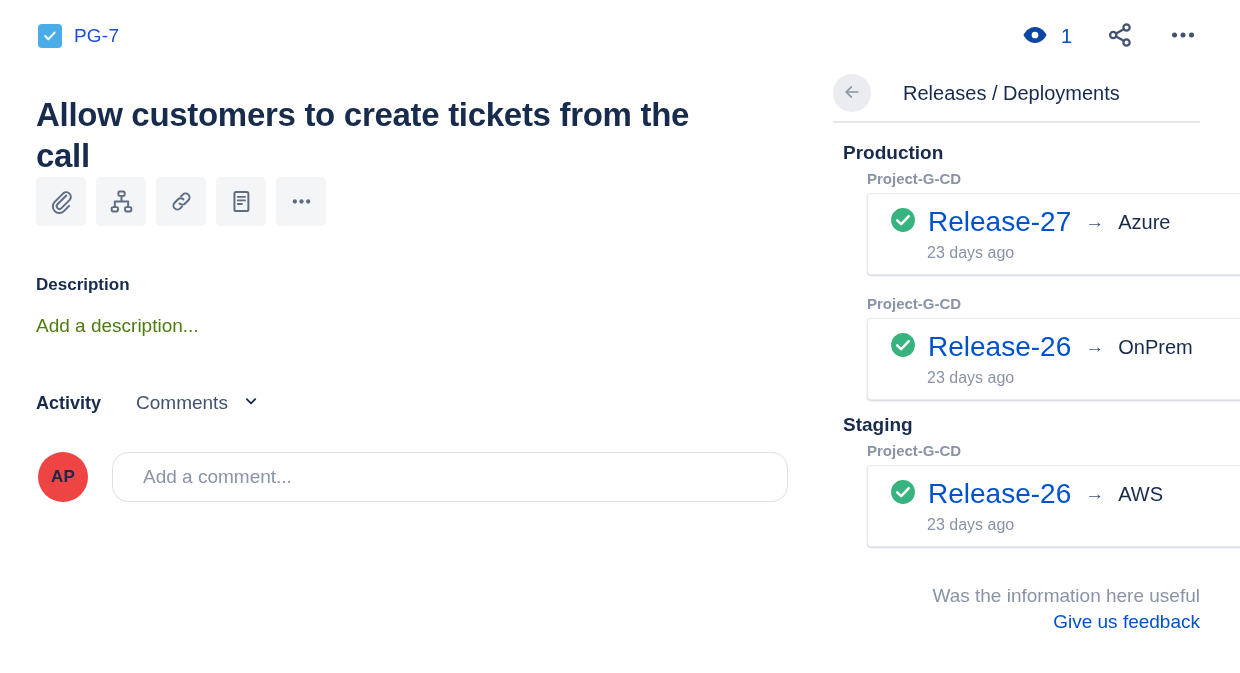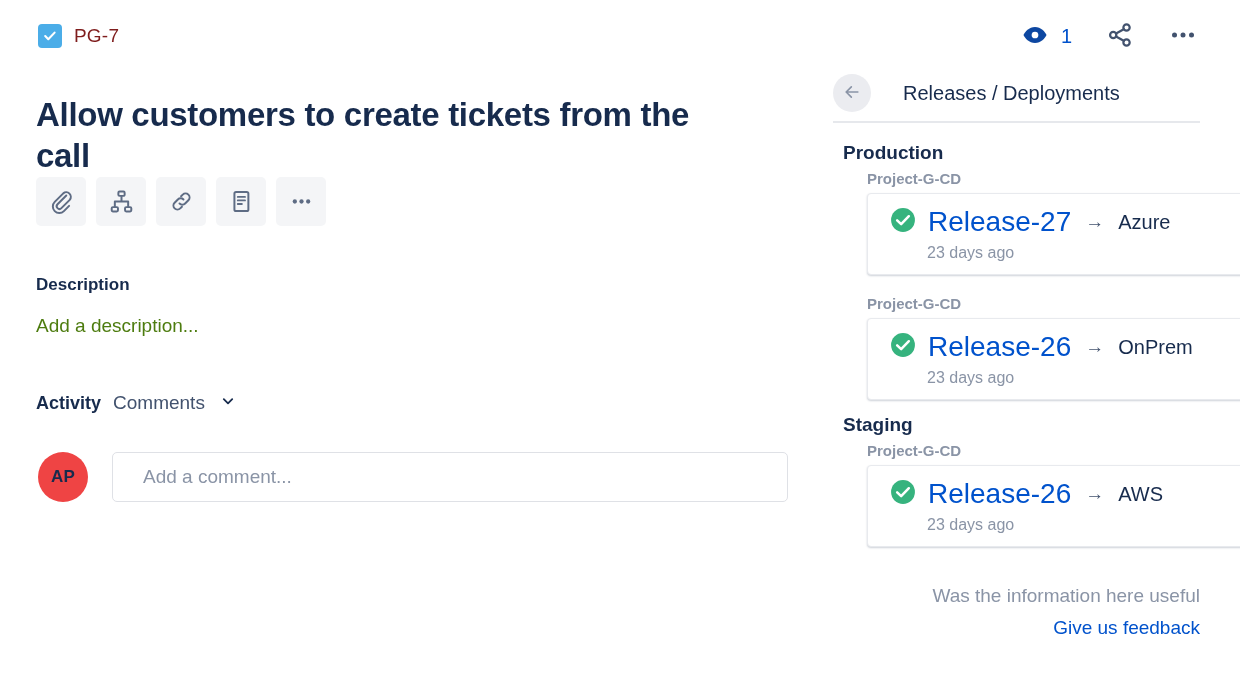--- a/index.html
+++ b/index.html
@@ -35,21 +35,21 @@
     width: 24px; height: 24px;
     border-radius: 4px;
     background: #4BADE8;
     display: flex;
     align-items: center;
     justify-content: center;
   }
   .issue-type-icon svg { display:block; }
   .issue-key {
     font-size: 19px;
-    color: #7f1d1d;
+    color: #1d4ed8;
     letter-spacing: .2px;
   }
 
   .issue-title {
     position: absolute;
     left: 36px; top: 72px;
     width: 700px;
     font-size: 33px;
     line-height: 41px;
     font-weight: bold;
@@ -89,21 +89,21 @@
     left: 36px; top: 315px;
     font-size: 19px;
     color: #4d7c0f;
   }
 
   .activity-row {
     position: absolute;
     left: 36px; top: 392px;
     display: flex;
     align-items: center;
-    gap: 12px;
+    gap: 35px;
     justify-content: space-between;
   }
   .activity-label {
     font-size: 18px;
     font-weight: bold;
     color: #172B4D;
   }
   .comments-select {
     display: flex;
     align-items: center;
@@ -132,21 +132,21 @@
     font-weight: bold;
     display: flex;
     align-items: center;
     justify-content: center;
     letter-spacing: .3px;
   }
   .comment-box {
     width: 676px;
     height: 50px;
     border: 1px solid #DFE1E6;
-    border-radius: 5px;
+    border-radius: 16px;
     background: #fff;
     display: flex;
     align-items: center;
     padding: 0 0 0 30px;
     box-sizing: border-box;
     cursor: text;
   }
   .comment-placeholder {
     font-size: 19px;
     color: #8A94A6;
@@ -277,21 +277,21 @@
     text-align: right;
   }
   .feedback-question {
     font-size: 19px;
     color: #8A94A6;
     white-space: nowrap;
     margin-left: 86px;
   }
   .feedback-link {
     display: inline-block;
-    margin-top: 10px;
+    margin-top: 4px;
     font-size: 19px;
     color: #0052CC;
     cursor: pointer;
   }
 </style>
 </head>
 <body>
 
 <div class="left-col">
 

